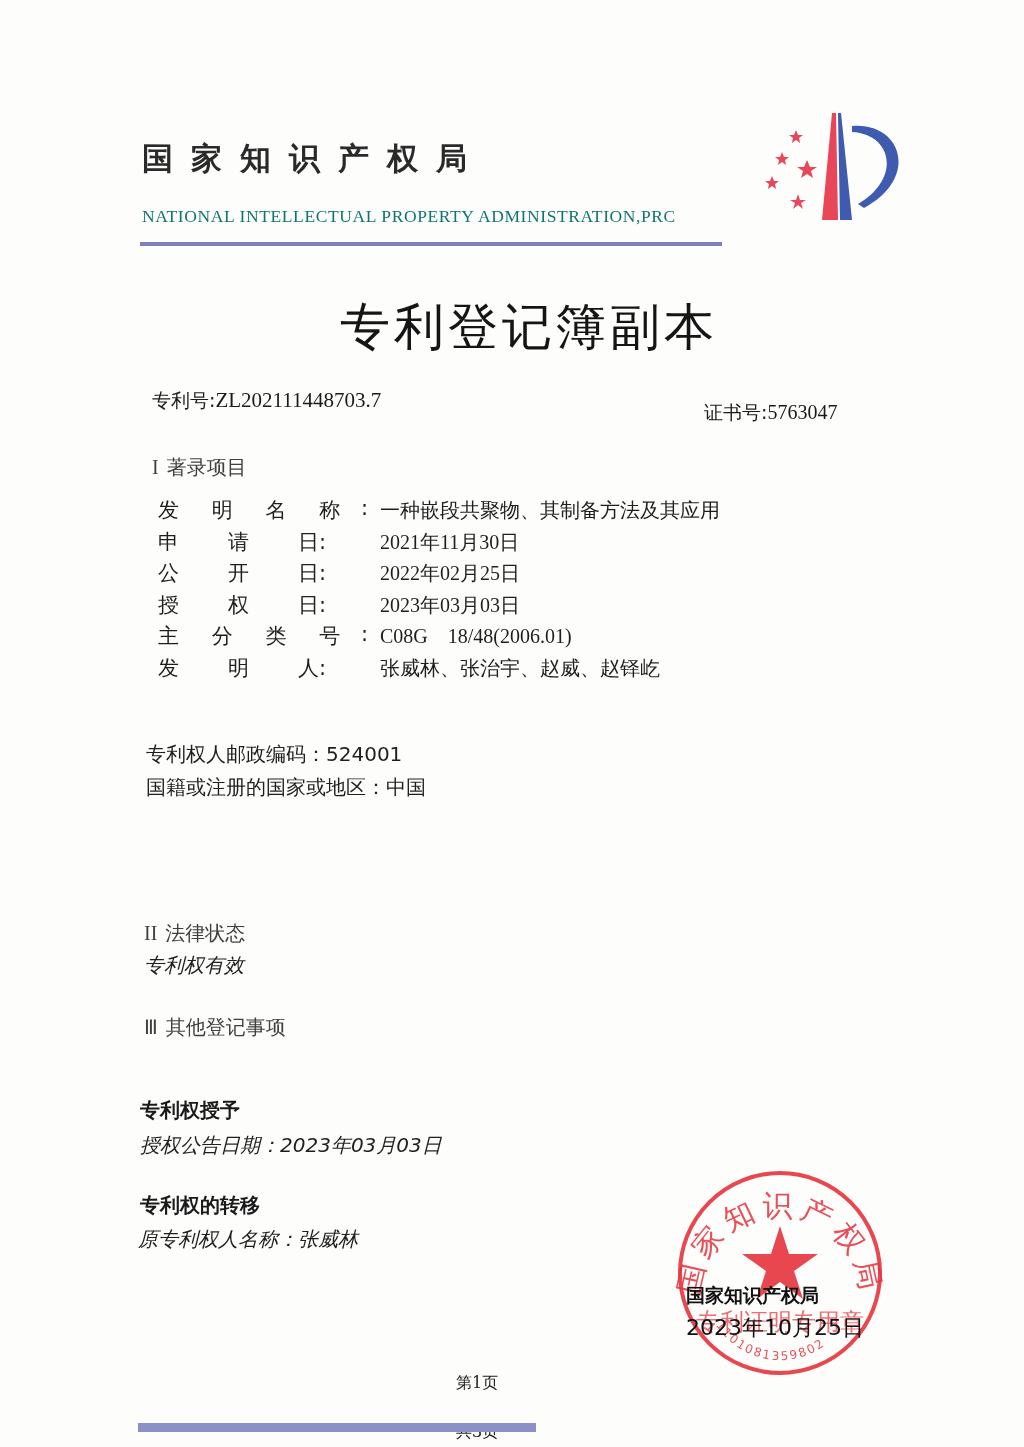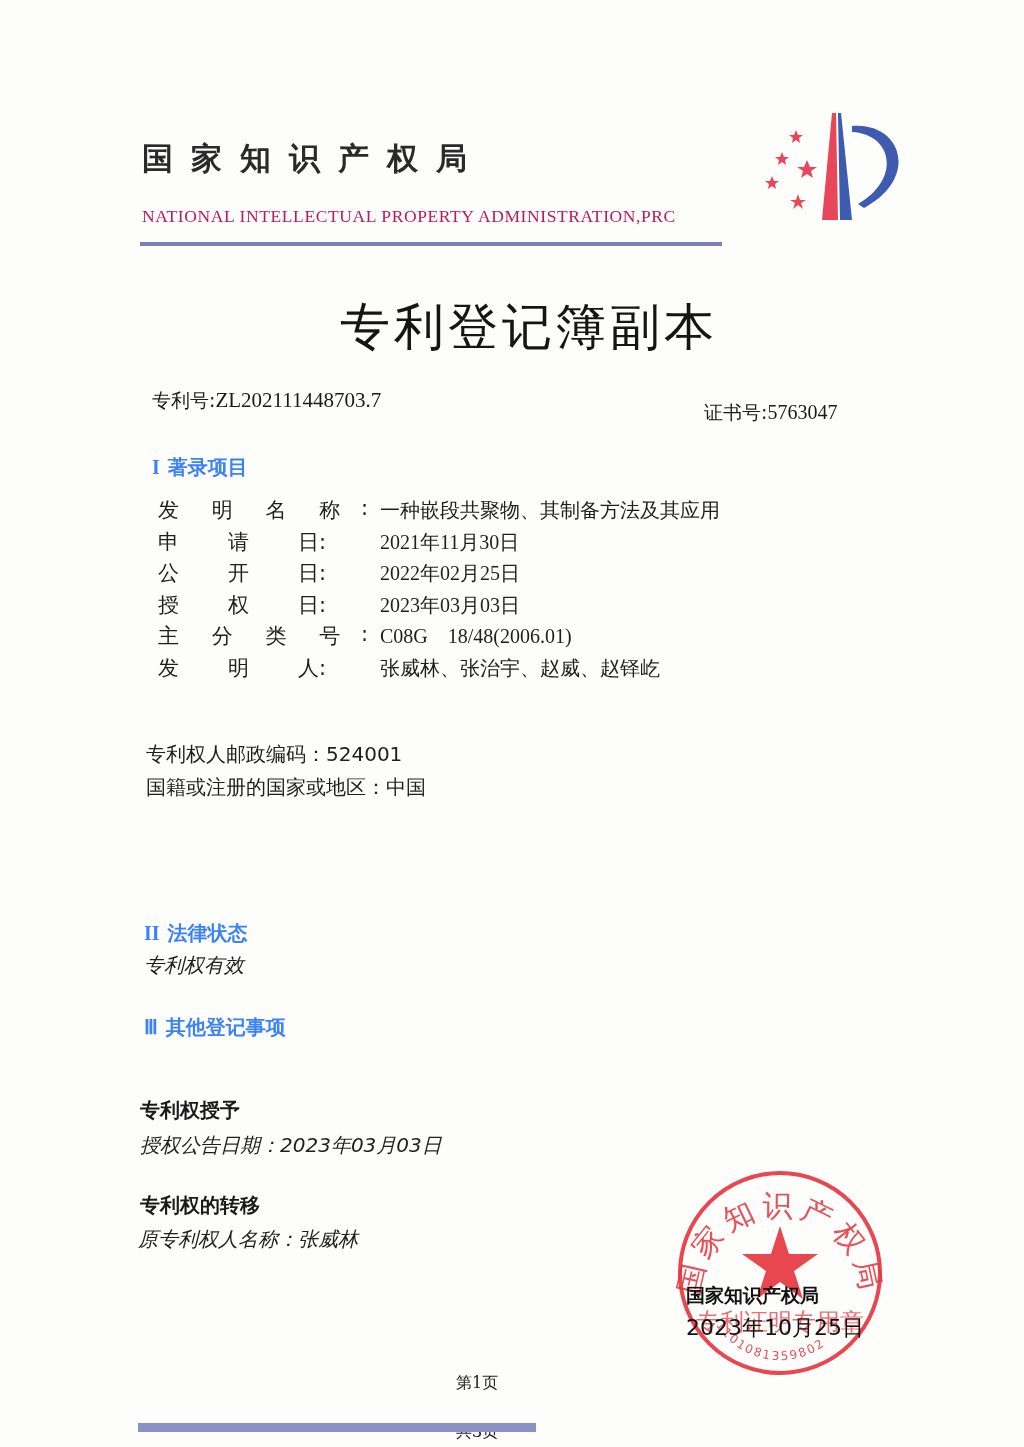--- a/index.html
+++ b/index.html
@@ -11,21 +11,21 @@
   .abs { position: absolute; }
 
   
   .agency-cn {
     left: 142px; top: 138px; font-size: 31px; font-weight: bold;
     letter-spacing: 18px; color: #2a2a2a;
     font-family: "DejaVu Serif", serif;
   }
   .agency-en {
     left: 142px; top: 206px; font-size: 17.5px; letter-spacing: 0.6px;
-    color: #be185d; font-family: "Liberation Serif", serif;
+    color: #0f766e; font-family: "Liberation Serif", serif;
   }
   .header-rule {
     left: 140px; top: 242px; width: 582px; height: 4px; background: #7d80b9;
   }
   .logo { left: 752px; top: 108px; width: 160px; height: 120px; }
 
   
   .doc-title {
     left: 340px; top: 294px; font-size: 50px; letter-spacing: 4px;
     color: #151515; font-family: "DejaVu Sans", sans-serif;
@@ -36,21 +36,21 @@
     font-family: "Liberation Serif", serif;
   }
   .patent-no .lbl { font-family: "DejaVu Sans", sans-serif; font-size: 19px; }
   .cert-no {
     left: 704px; top: 400px; font-size: 20px; color: #1a1a1a;
     font-family: "Liberation Serif", serif;
   }
   .cert-no .lbl { font-family: "DejaVu Sans", sans-serif; font-size: 19px; }
 
   .section-head {
-    font-size: 20px; color: #3b82f6; font-weight: bold;
+    font-size: 20px; color: #404040; font-weight: normal;
     font-family: "DejaVu Serif", serif;
   }
   .section-head .roman { font-family: "Liberation Serif", serif; margin-right: 8px; }
 
   
   .biblio { left: 158px; top: 496px; }
   .biblio-row { display: flex; align-items: baseline; height: 31.5px; }
   .biblio-label {
     width: 222px; font-size: 21px; font-family: "DejaVu Sans", sans-serif;
     color: #1e1e1e; display: flex; justify-content: space-between; padding-right: 0;

